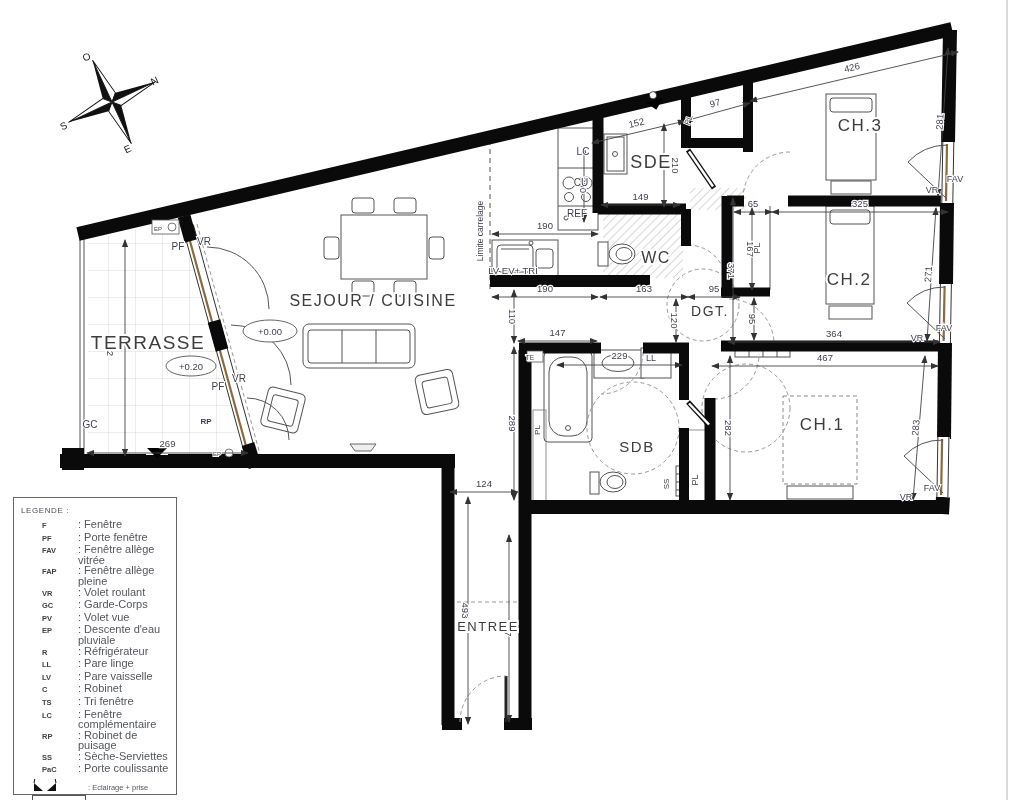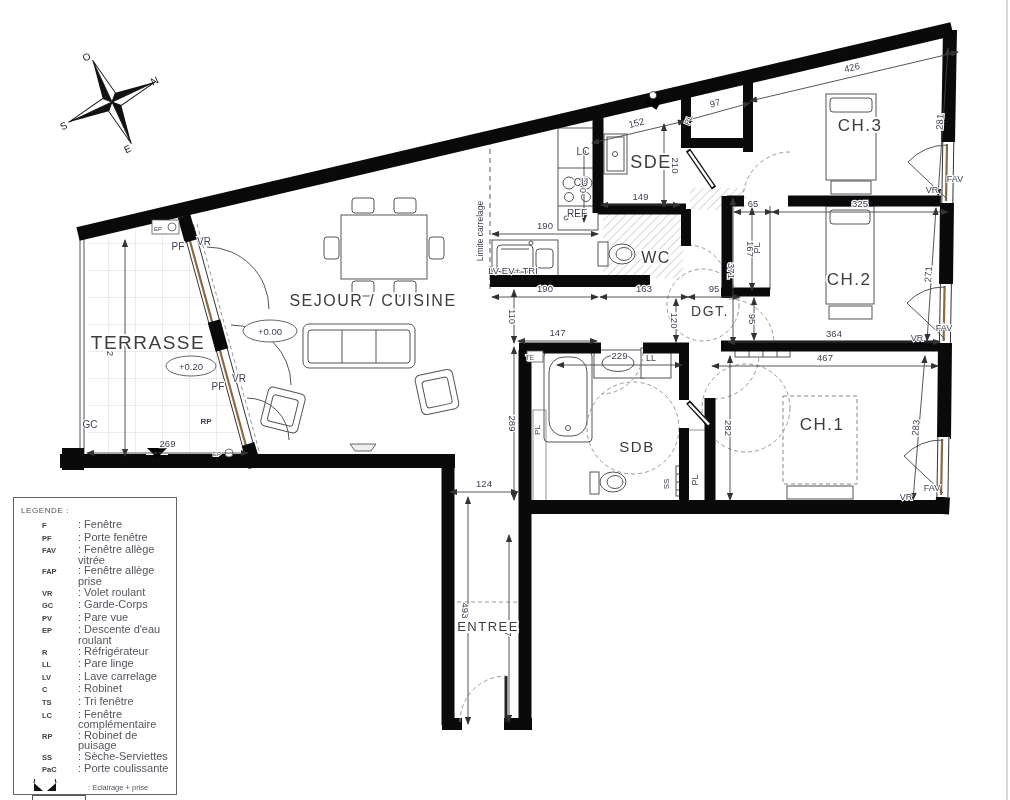--- a/index.html
+++ b/index.html
@@ -425,56 +425,56 @@
     <span class="lbl">: Porte fenêtre</span>
   </div>
 
   <div class="lrow">
     <span class="abbr">FAV</span>
     <span class="lbl">: Fenêtre allège vitrée</span>
   </div>
 
   <div class="lrow">
     <span class="abbr">FAP</span>
-    <span class="lbl">: Fenêtre allège prise</span>
+    <span class="lbl">: Fenêtre allège pleine</span>
   </div>
 
   <div class="lrow">
     <span class="abbr">VR</span>
     <span class="lbl">: Volet roulant</span>
   </div>
 
   <div class="lrow">
     <span class="abbr">GC</span>
     <span class="lbl">: Garde-Corps</span>
   </div>
 
   <div class="lrow">
     <span class="abbr">PV</span>
-    <span class="lbl">: Pare vue</span>
+    <span class="lbl">: Volet vue</span>
   </div>
 
   <div class="lrow">
     <span class="abbr">EP</span>
-    <span class="lbl">: Descente d'eau roulant</span>
+    <span class="lbl">: Descente d'eau pluviale</span>
   </div>
 
   <div class="lrow">
     <span class="abbr">R</span>
     <span class="lbl">: Réfrigérateur</span>
   </div>
 
   <div class="lrow">
     <span class="abbr">LL</span>
     <span class="lbl">: Pare linge</span>
   </div>
 
   <div class="lrow">
     <span class="abbr">LV</span>
-    <span class="lbl">: Lave carrelage</span>
+    <span class="lbl">: Pare vaisselle</span>
   </div>
 
   <div class="lrow">
     <span class="abbr">C</span>
     <span class="lbl">: Robinet</span>
   </div>
 
   <div class="lrow">
     <span class="abbr">TS</span>
     <span class="lbl">: Tri fenêtre</span>

